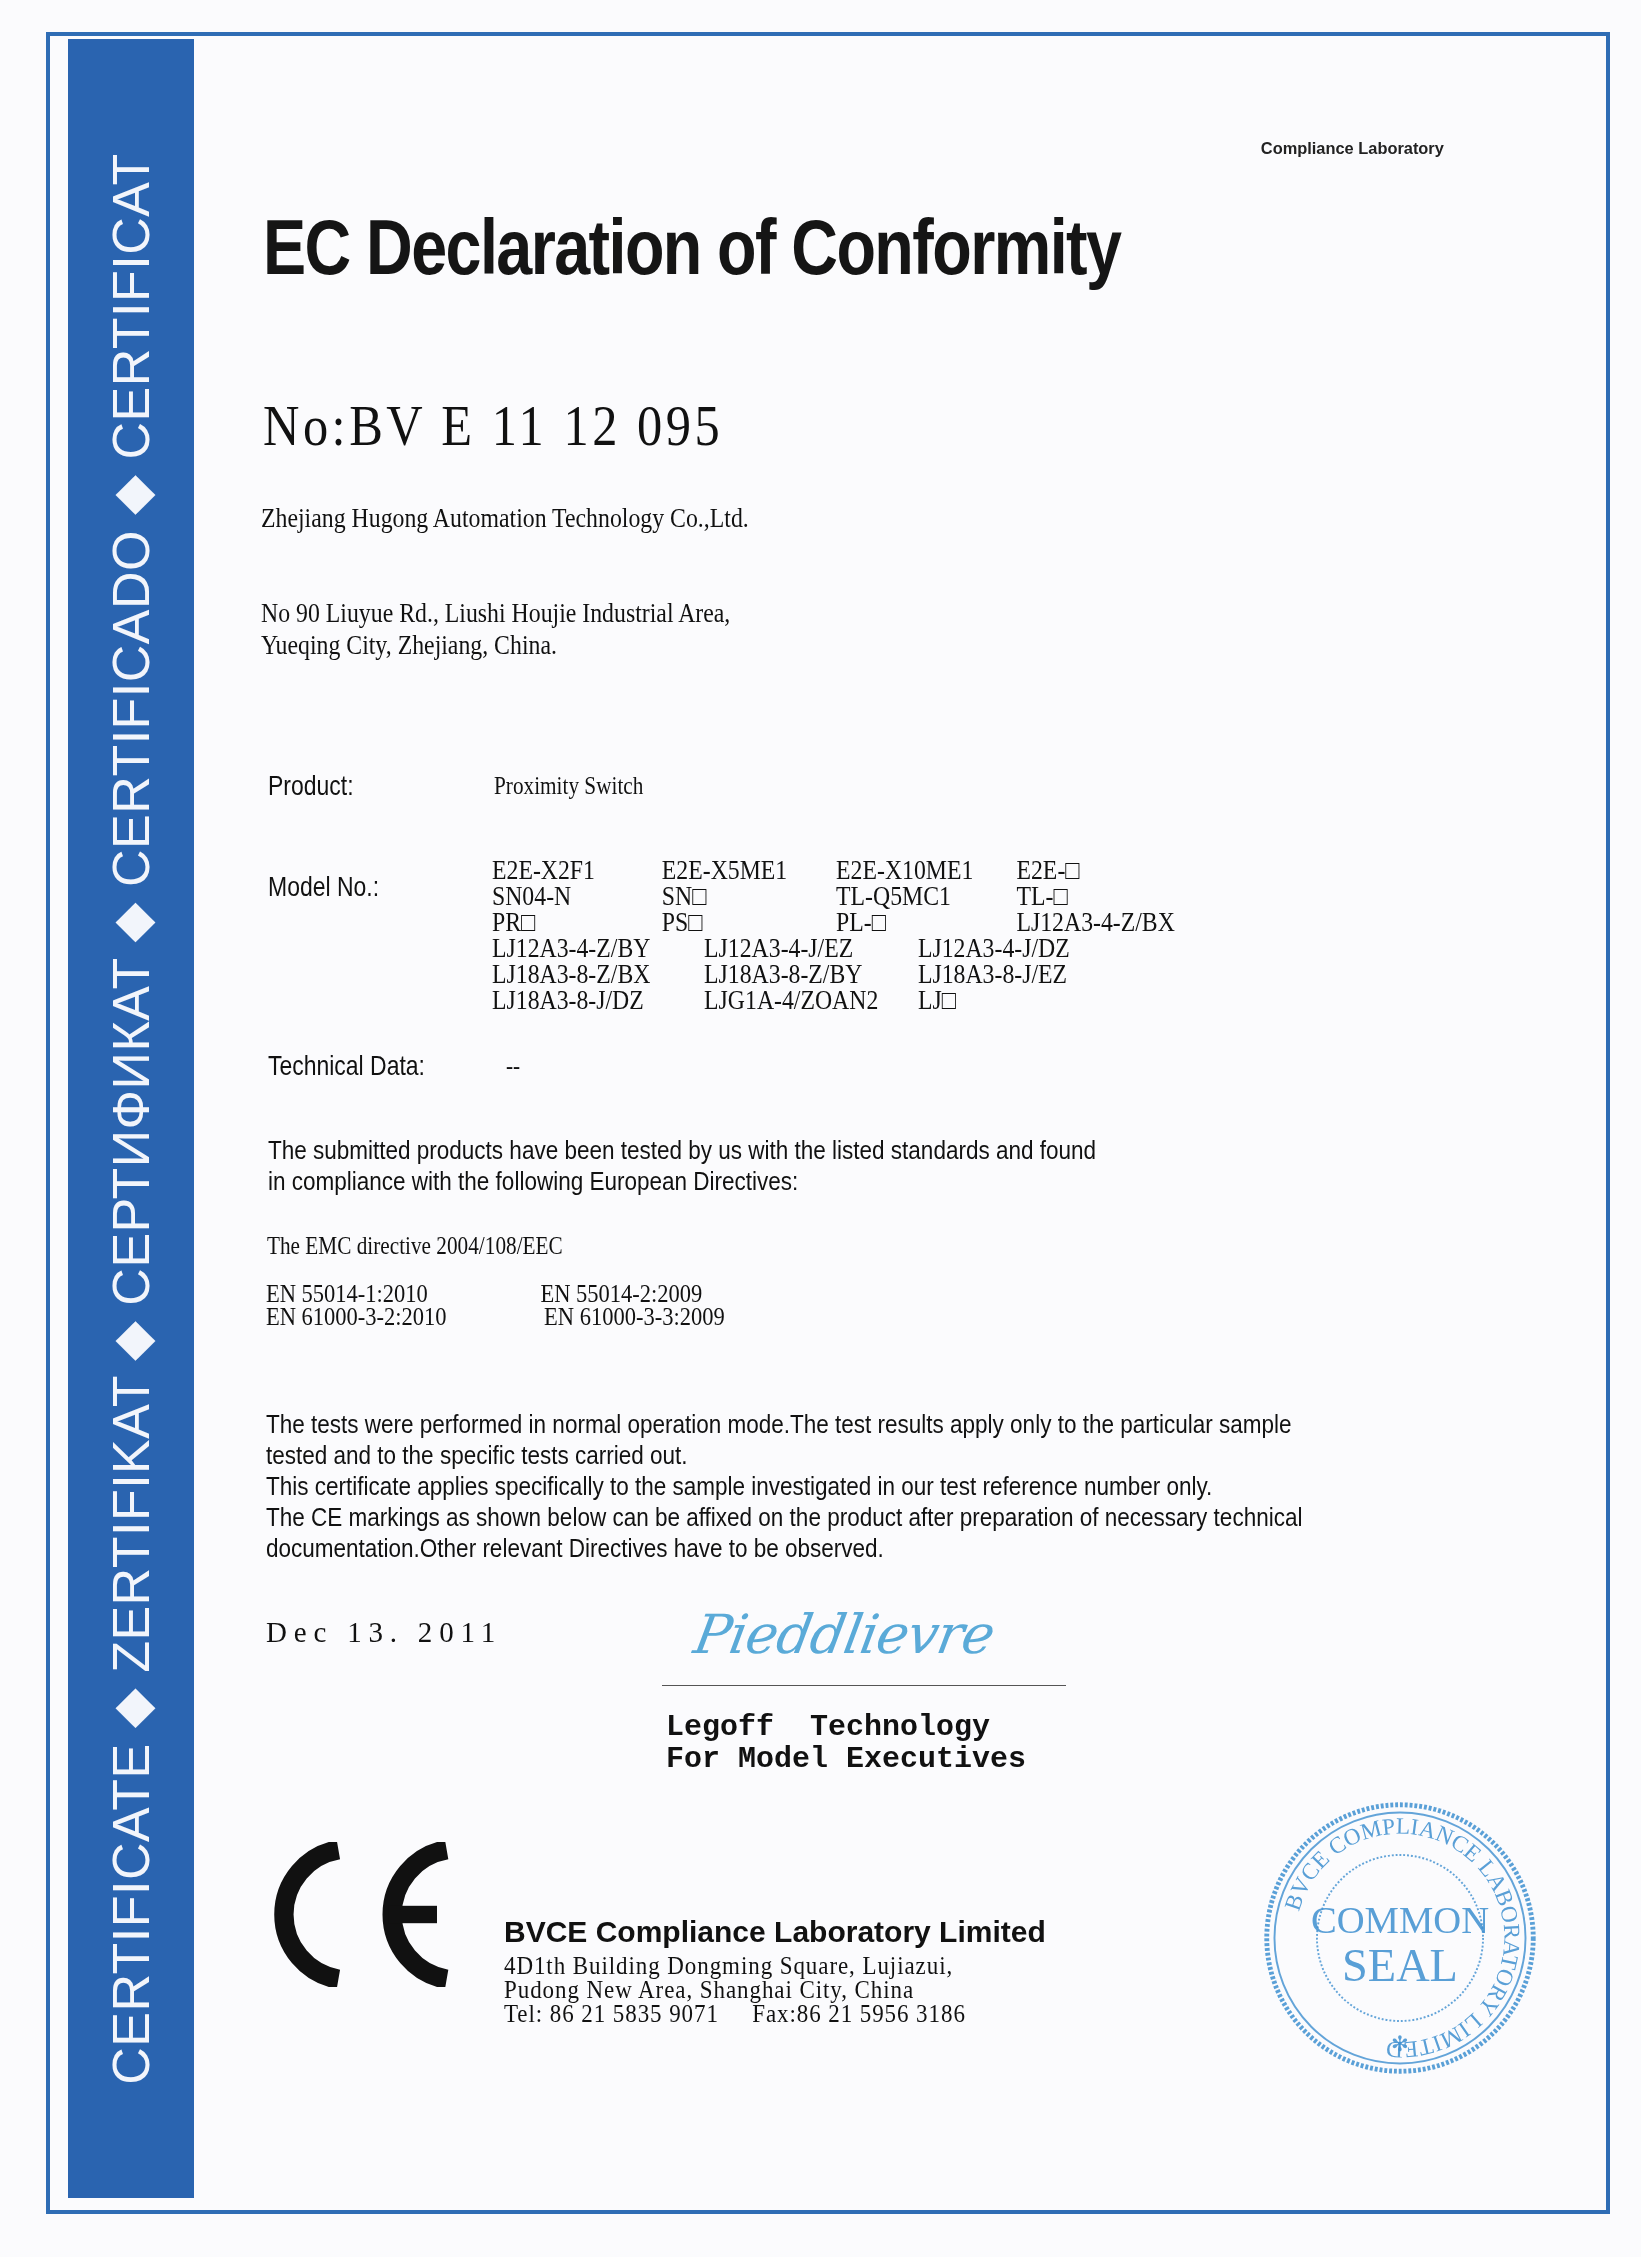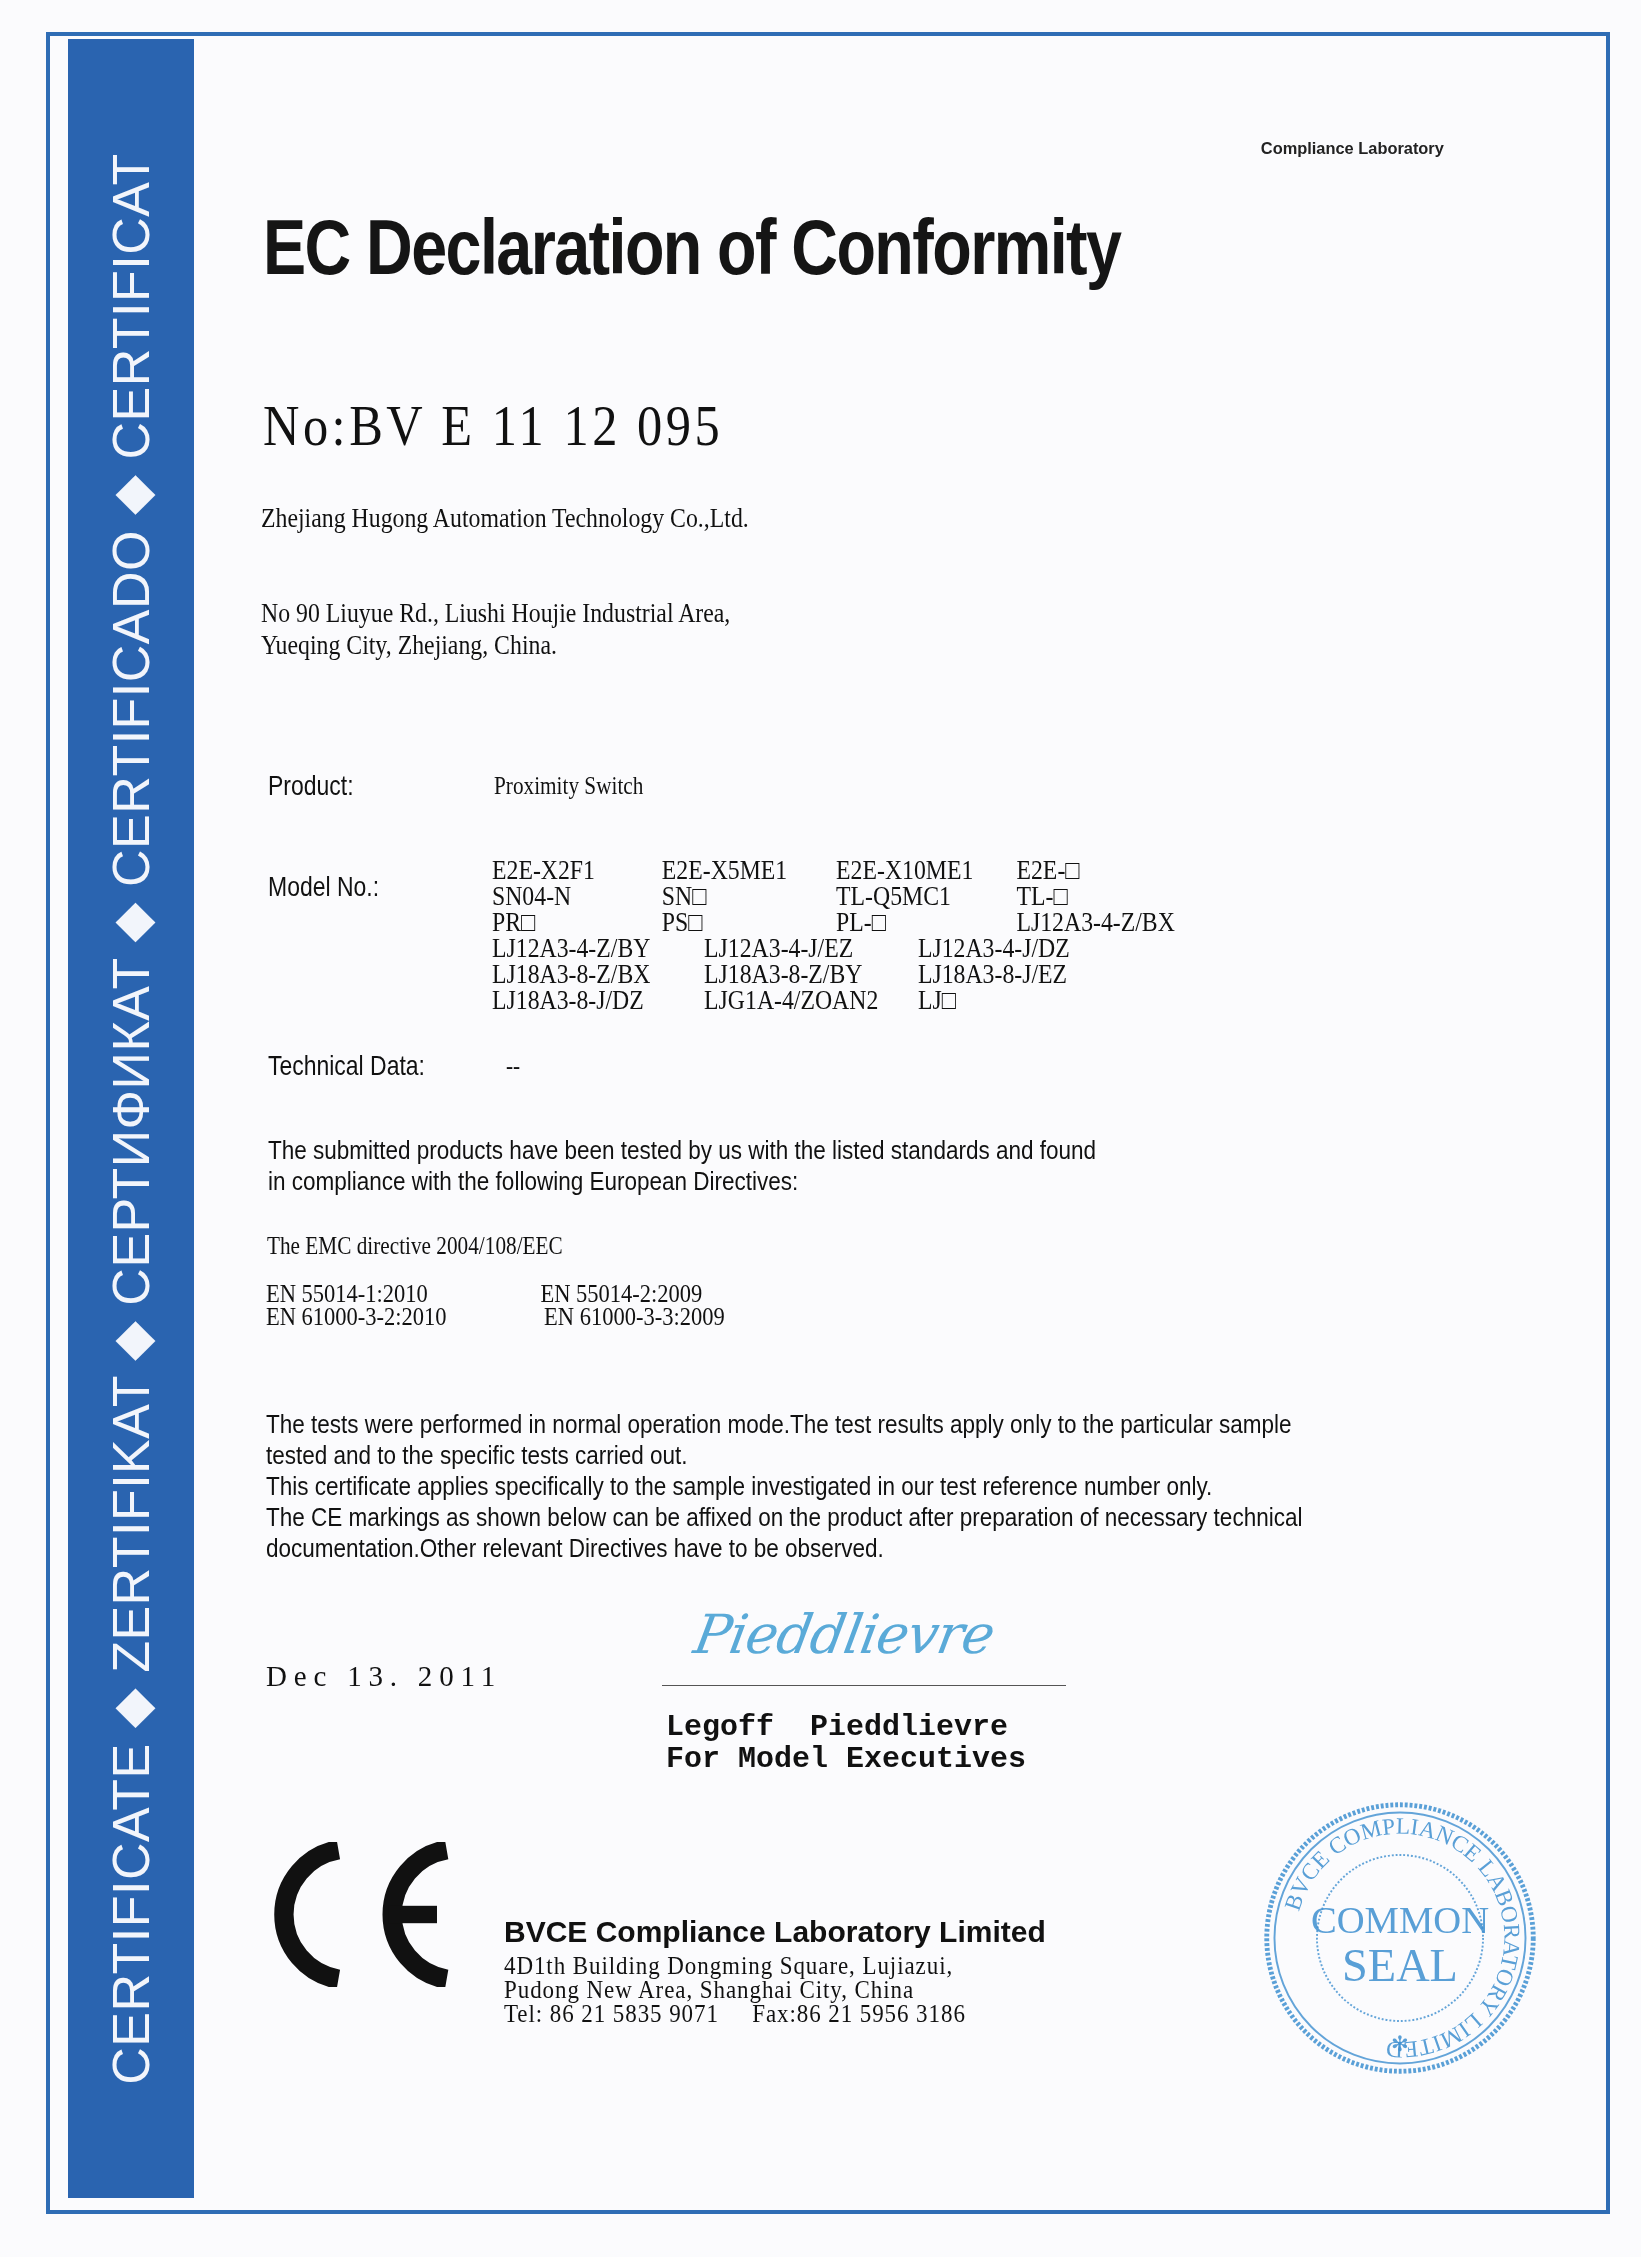--- a/index.html
+++ b/index.html
@@ -18,21 +18,21 @@
   .addr { left:261px; top:597px; font-size:28px; line-height:32px; transform:scaleX(0.85); transform-origin:left top; }
   .label { font-family:"Liberation Sans", sans-serif; font-size:28px; transform:scaleX(0.82); transform-origin:left top; }
   .val { font-size:25px; transform:scaleX(0.85); transform-origin:left top; }
   .models { left:492px; top:857px; font-size:27px; line-height:26px; transform:scaleX(0.88); transform-origin:left top; }
   .models .row { display:flex; white-space:pre; }
   .models .cell { display:inline-block; }
   .para { font-family:"Liberation Sans", sans-serif; font-size:25px; line-height:31px; transform:scaleX(0.9); transform-origin:left top; width:966px; }
   .std { left:266px; top:1282px; font-size:25px; line-height:23px; transform:scaleX(0.9); transform-origin:left top; }
   .std .row { display:flex; }
   .std .c1 { width:290px; }
-  .date { left:266px; top:1660px; font-size:29px; letter-spacing:6.8px; }
+  .date { left:266px; top:1616px; font-size:29px; letter-spacing:6.8px; }
   .sigline { left:662px; top:1685px; width:404px; border-top:1.9px solid #555; }
   .signature { left:695px; top:1603px; font-family:"DejaVu Serif", serif; font-style:italic; font-size:54px; color:#5aaad8; transform:skewX(-10deg); letter-spacing:-1px; }
   .signer { left:666px; top:1711px; font-family:"Liberation Mono", monospace; font-weight:bold; font-size:30px; line-height:32px; }
   .ce { left:263px; top:1842px; }
   .lab-name { left:504px; top:1915px; font-family:"Liberation Sans", sans-serif; font-weight:bold; font-size:30px; }
   .lab-addr { left:504px; top:1954px; font-size:25px; line-height:24px; letter-spacing:1px; transform:scaleX(0.92); transform-origin:left top; }
   .seal { left:1260px; top:1798px; width:280px; height:280px; }
 </style>
 </head>
 <body>
@@ -125,21 +125,21 @@
   <div>tested and to the specific tests carried out.</div>
   <div>This certificate applies specifically to the sample investigated in our test reference number only.</div>
   <div>The CE markings as shown below can be affixed on the product after preparation of necessary technical</div>
   <div>documentation.Other relevant Directives have to be observed.</div>
 </div>
 
 <div class="abs date serif">Dec 13. 2011</div>
 <div class="abs signature">Pieddlievre</div>
 <div class="abs sigline"></div>
 <div class="abs signer">
-  <div style="white-space:pre">Legoff  Pieddlievre</div>
+  <div style="white-space:pre">Legoff  Technology</div>
   <div>For Model Executives</div>
 </div>
 
 <div class="abs ce">
   <svg width="203" height="145" viewBox="0 0 210 150">
     <path d="M78 8 A68 68 0 0 0 78 142" fill="none" stroke="#111" stroke-width="20"></path>
     <path d="M190 8 A68 68 0 0 0 190 142" fill="none" stroke="#111" stroke-width="20"></path>
     <rect x="130" y="66" width="50" height="18" fill="#111"></rect>
   </svg>
 </div>

